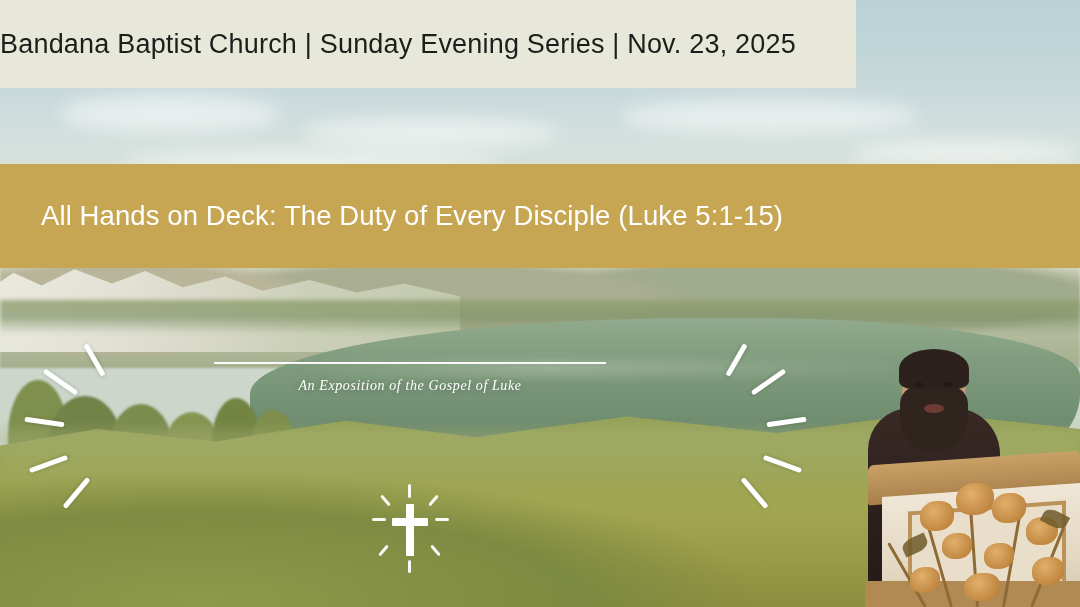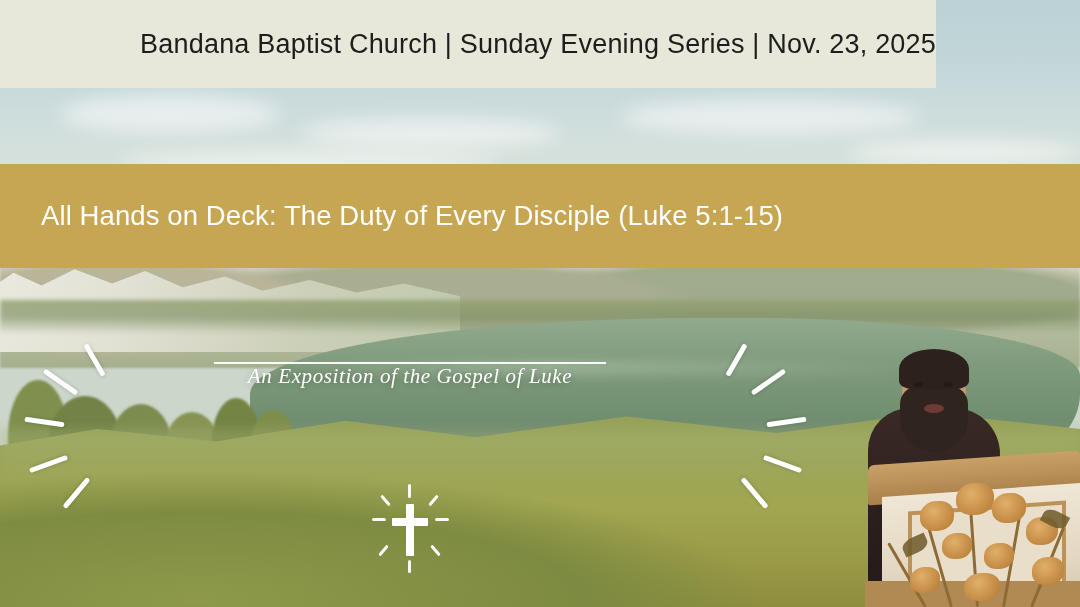--- a/index.html
+++ b/index.html
@@ -110,25 +110,25 @@
   .grade {
     position: absolute;
     inset: 0;
     background: linear-gradient(to bottom, rgba(255,250,225,0.06), rgba(120,140,80,0.07));
     pointer-events: none;
   }
 
   
   .topbar {
     position: absolute;
-    left: 0; top: 0; width: 936px; height: 88px;
+    left: 0; top: 0; width: 856px; height: 88px;
     background: #e7e8da;
     display: flex;
     align-items: center;
-    justify-content: flex-end;
+    justify-content: flex-start;
   }
   .topbar-text {
     font-family: "Liberation Sans", sans-serif;
     font-size: 27px;
     color: #1d1d1b;
     letter-spacing: 0.2px;
     white-space: nowrap;
   }
 
   
@@ -168,23 +168,23 @@
   .rule {
     width: 392px;
     height: 2px;
     background: #ffffff;
     margin: 22px auto 0 auto;
     opacity: 0.95;
   }
   .series-sub {
     font-family: "Liberation Serif", serif;
     font-style: italic;
-    font-size: 21px;
+    font-size: 14px;
     letter-spacing: 0.6px;
-    margin-top: 0;
+    margin-top: 14px;
     text-shadow: 0 1px 7px rgba(0,0,0,0.3);
   }
 
   
   .rays { position: absolute; }
   .ray {
     position: absolute;
     background: #ffffff;
     border-radius: 3px;
     transform-origin: center;

